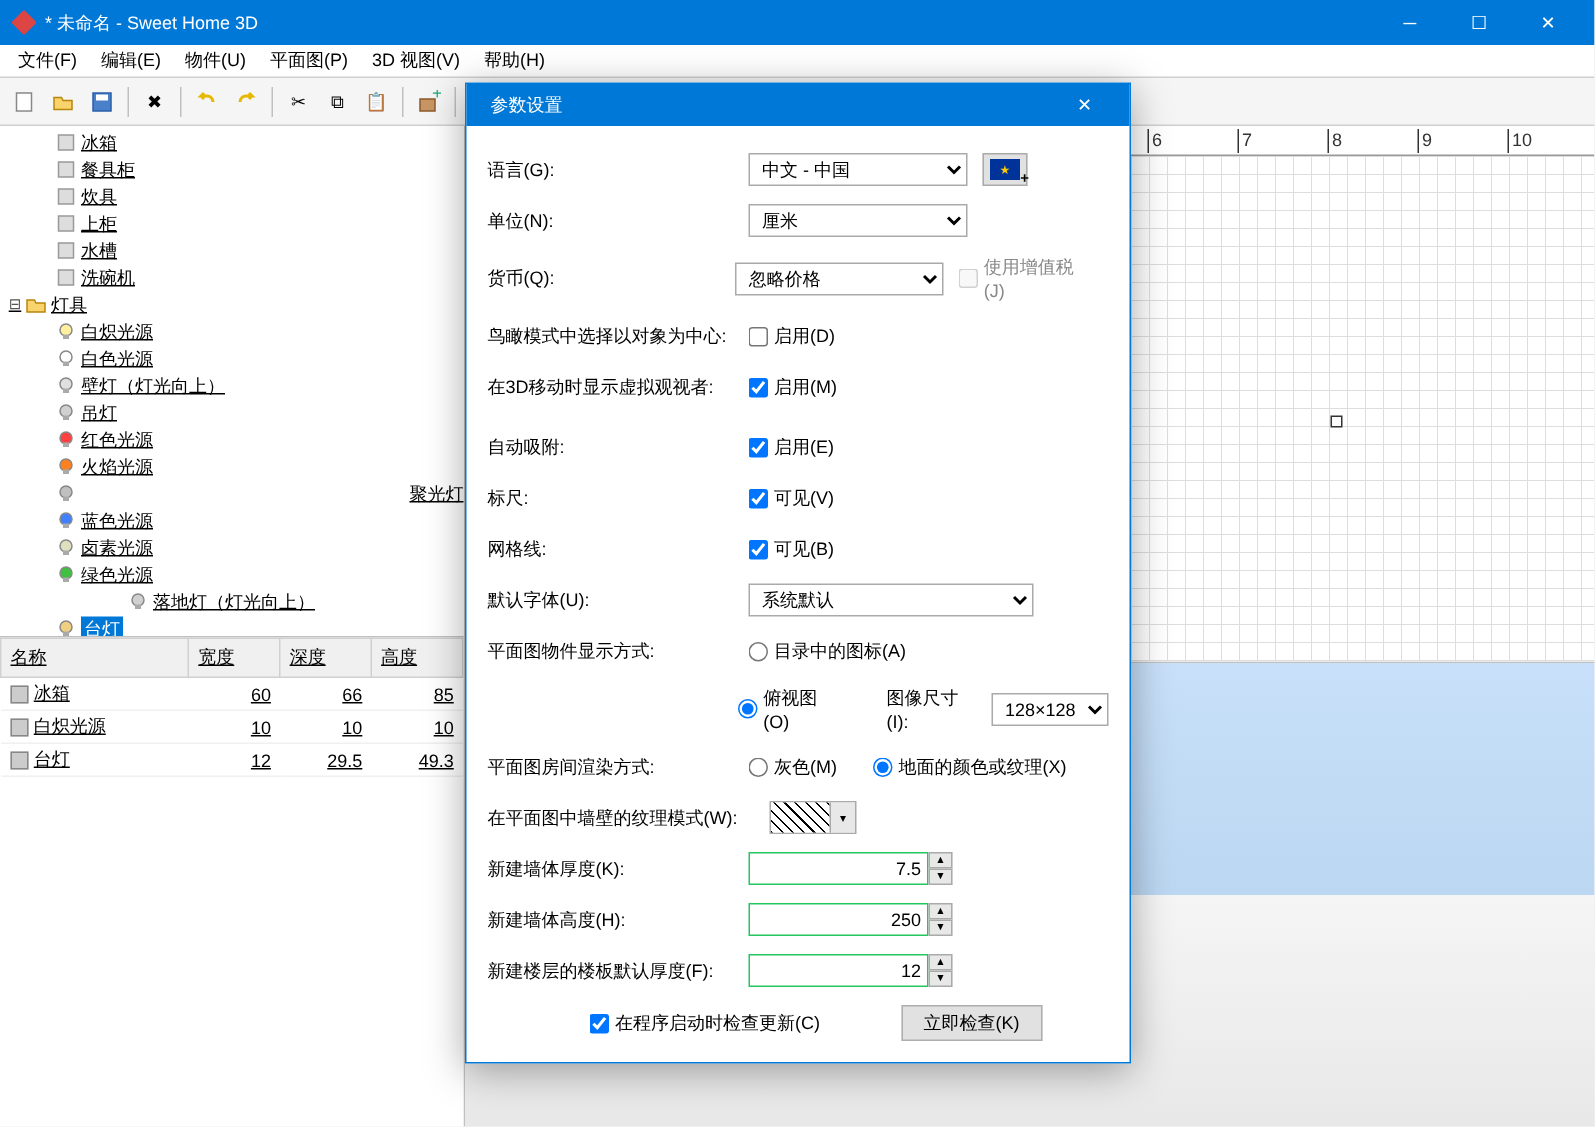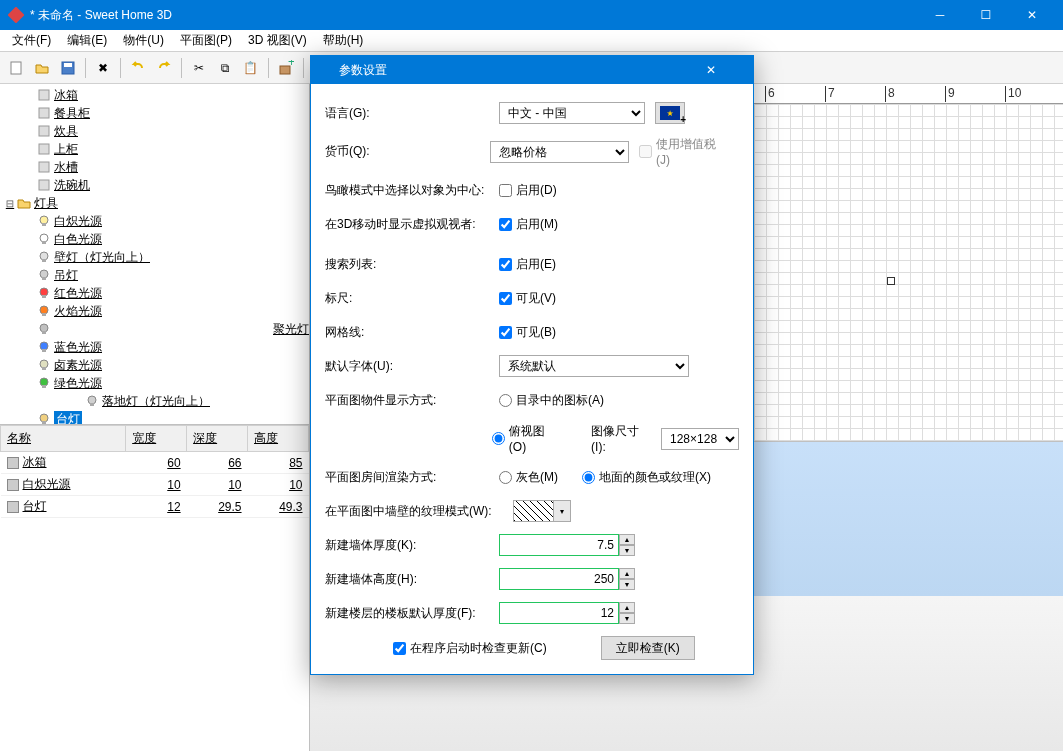--- a/index.html
+++ b/index.html
@@ -39,21 +39,21 @@
   linear-gradient(90deg, #ddd 1px, transparent 1px),
   linear-gradient(#bbb 1px, transparent 1px),
   linear-gradient(90deg, #bbb 1px, transparent 1px);
   background-size: 12px 12px, 12px 12px, 60px 60px, 60px 60px; }
 .ruler-h { height:20px; background:#fff; border-bottom:1px solid #999; position:relative; font-size:10px; color:#333; }
 .ruler-h .tick { position:absolute; top:2px; border-left:1px solid #333; height:16px; padding-left:2px; }
 .bottom-right { height: 310px; background:#fff; border-top:1px solid #c0c0c0; }
 .view3d { width:100%; height:100%; background: linear-gradient(#c8e0f9 0%, #bcd7f2 50%, #f5f5f5 50%, #e8e8e8 100%); }
 
 .dialog-overlay { position:absolute; left:310px; top:55px; width:444px; background:#fff; border:1px solid #0078d7; box-shadow:0 5px 25px rgba(0,0,0,.35); z-index:100; }
-.dialog-title { height:28px; background:#0078d7; color:#fff; display:flex; align-items:center; padding:0 28px; }
+.dialog-title { height:28px; background:#0078d7; color:#fff; display:flex; align-items:center; padding:0 16px; }
 .dialog-title .txt { flex:1; }
 .dialog-title .close { width:28px; height:28px; display:flex; align-items:center; justify-content:center; cursor:default; }
 .dialog-body { padding: 18px 14px 14px 14px; display:flex; flex-direction:column; gap:12px; }
 .field { display:flex; align-items:center; gap:10px; min-height:22px; }
 .field .lab { width:164px; }
 select { height:22px; padding:2px 4px; border:1px solid #aaa; background:#fff; }
 input[type=text], input[type=number] { height:22px; border:1px solid #22c55e; padding:2px 4px; text-align:right; }
 .checkbox, .radio { display:inline-flex; align-items:center; gap:4px; margin-right:14px; }
 .checkbox input, .radio input { margin:0; }
 .btn { height:24px; padding:0 14px; background:#e1e1e1; border:1px solid #adadad; cursor:default; }
@@ -371,20 +371,24 @@
   <div class="dialog-body">
     <div class="field">
       <span class="lab">语言(G):</span>
       <select style="width:146px"><option>中文 - 中国</option></select>
       <span class="flagbtn">
           <span class="euflag"></span>
           <span style="position:absolute;right:-2px;bottom:-2px;font-size:10px;font-weight:bold">+</span>
         </span>
     </div>
     <div class="field">
+      <span class="lab">单位(N):</span>
+      <select style="width:146px"><option>厘米</option></select>
+    </div>
+    <div class="field">
       <span class="lab">货币(Q):</span>
       <select style="width:146px"><option>忽略价格</option></select>
       <label class="checkbox" style="color:#888">
           <input type="checkbox" disabled="" style="">
           <span>使用增值税(J)</span>
         </label>
     </div>
     <div class="field">
       <span class="lab">鸟瞰模式中选择以对象为中心:</span>
       <label class="checkbox">
@@ -393,21 +397,21 @@
         </label>
     </div>
     <div class="field">
       <span class="lab">在3D移动时显示虚拟观视者:</span>
       <label class="checkbox">
           <input type="checkbox" checked="" style="">
           <span>启用(M)</span>
         </label>
     </div>
     <div class="field" style="margin-top:6px">
-      <span class="lab">搜索列表:</span>
+      <span class="lab">自动吸附:</span>
       <label class="checkbox">
           <input type="checkbox" checked="" style="">
           <span>启用(E)</span>
         </label>
     </div>
     <div class="field">
       <span class="lab">标尺:</span>
       <label class="checkbox">
           <input type="checkbox" checked="" style="">
           <span>可见(V)</span>

